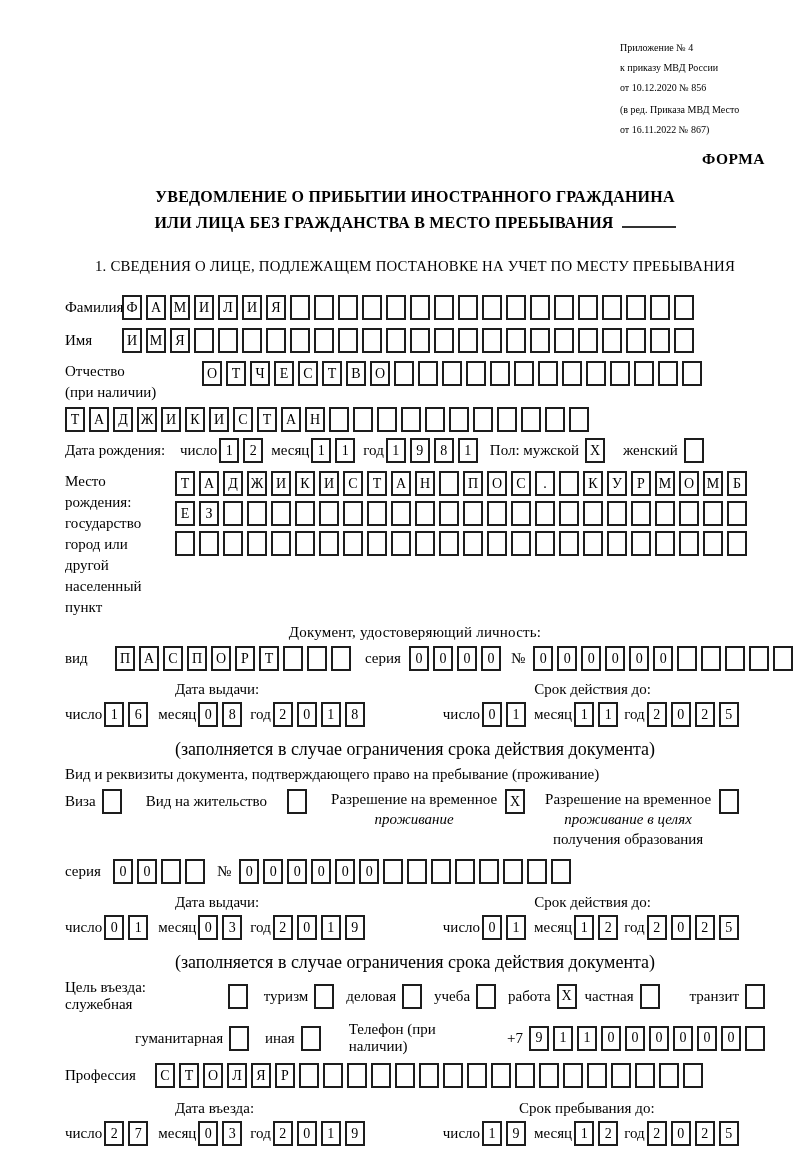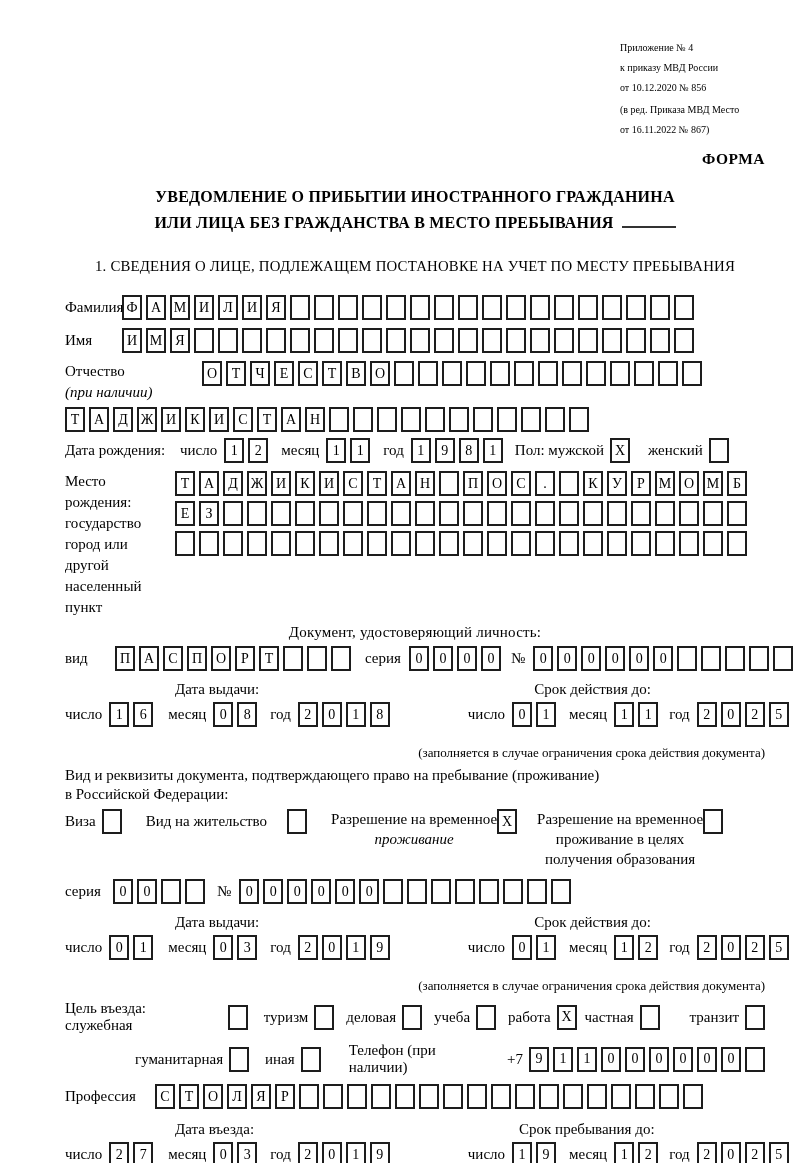--- a/index.html
+++ b/index.html
@@ -16,25 +16,25 @@
   .line{display:flex;align-items:center;margin-top:8px;font-size:15px;}
   .line.top{align-items:flex-start;}
   .lbl{flex-shrink:0;} 
   .cells{display:inline-flex;gap:4px;flex-shrink:0;}
   .cell{width:20px;height:25px;border:2px solid #1d1d1d;box-sizing:border-box;
         display:inline-flex;align-items:center;justify-content:center;
         font-size:14px;flex-shrink:0;background:#fff;}
   .cellcol{display:flex;flex-direction:column;gap:5px;}
   .stack{line-height:21px;}
   .subhead{display:flex;font-size:15px;margin-top:10px;}
-  .note{font-size:13px;text-align:right;margin-top:18px;}
-  .dgroup{display:inline-flex;align-items:center;gap:5px;}
+  .note{font-size:18px;text-align:center;margin-top:12px;}
+  .dgroup{display:inline-flex;align-items:center;}
   .dlabel{margin-right:2px;}
   .ckpair{display:inline-flex;align-items:center;gap:6px;}
-  .ckblock{display:inline-flex;align-items:flex-start;}
+  .ckblock{display:inline-flex;align-items:flex-start;gap:8px;}
   .ckcap{text-align:center;line-height:20px;}
 </style>
 </head>
 <body>
 
 <div class="page">
 
   <div class="hdr">
     <div>Приложение № 4</div>
     <div>к приказу МВД России</div>
@@ -111,21 +111,21 @@
         <span class="cell"></span>
         <span class="cell"></span>
         <span class="cell"></span>
         <span class="cell"></span>
       </span>
   </div>
 
   <div class="line top">
     <span class="lbl stack" style="width:137px;">
       <span style="display:block;">Отчество</span>
-      <span style="display:block;font-style:italic;">(при наличии)</span>
+      <span style="display:block;">(при наличии)</span>
     </span>
     <span class="cells">
         <span class="cell">О</span>
         <span class="cell">Т</span>
         <span class="cell">Ч</span>
         <span class="cell">Е</span>
         <span class="cell">С</span>
         <span class="cell">Т</span>
         <span class="cell">В</span>
         <span class="cell">О</span>
@@ -379,23 +379,20 @@
           <span class="cell">5</span>
         </span>
     </span>
   </div>
 
   <div class="note">(заполняется в случае ограничения срока действия документа)</div>
 
   <div class="line" style="margin-top:6px;">
     <span>Вид и реквизиты документа, подтверждающего право на пребывание (проживание)</span>
   </div>
-  <div class="line" style="margin-top:2px;">
-    <span>в Российской Федерации:</span>
-  </div>
 
   <div class="line top" style="margin-top:6px;">
     <span class="ckpair">
       <span>Виза</span>
       <span class="cells">
           <span class="cell"></span>
         </span>
     </span>
     <span class="ckpair" style="margin-left:24px;">
       <span>Вид на жительство</span>
@@ -408,21 +405,21 @@
         <span style="display:block;">Разрешение на временное</span>
         <span style="display:block;font-style:italic;">проживание</span>
       </span>
       <span class="cells">
           <span class="cell">X</span>
         </span>
     </span>
     <span class="ckblock" style="margin-left:20px;">
       <span class="ckcap">
         <span style="display:block;">Разрешение на временное</span>
-        <span style="display:block;">проживание в целях</span>
+        <span style="display:block;font-style:italic;">проживание в целях</span>
         <span style="display:block;">получения образования</span>
       </span>
       <span class="cells">
           <span class="cell"></span>
         </span>
     </span>
   </div>
 
   <div class="line" style="margin-top:10px;">
     <span class="lbl" style="width:48px;">серия</span>

